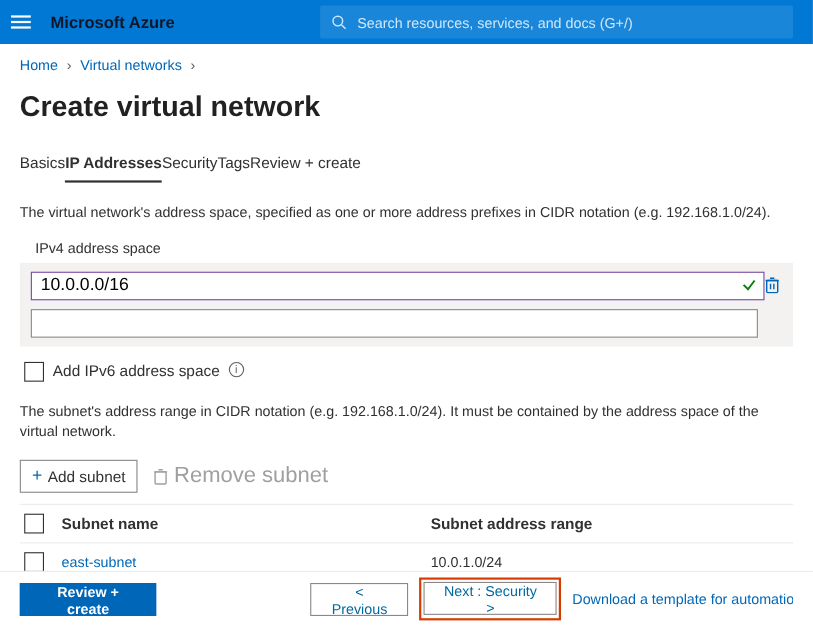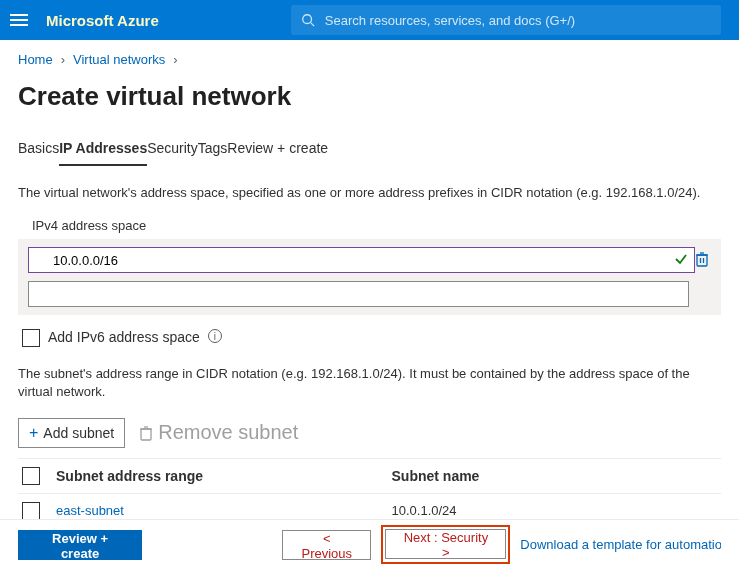--- a/index.html
+++ b/index.html
@@ -2,21 +2,21 @@
 <html><head>
 <meta charset="utf-8">
 <style>
   * { box-sizing: border-box; margin: 0; padding: 0; font-family: "Segoe UI", Arial, sans-serif; }
   body { width: 739px; height: 569px; overflow: hidden; background: #fff; font-size: 13px; color: #323130; }
 
   
   .top-header { height: 40px; background: #0078d4; display: flex; align-items: center; padding: 0 10px; gap: 16px; }
   .hamburger { width: 20px; height: 20px; display: flex; flex-direction: column; justify-content: center; gap: 3px; cursor: pointer; }
   .hamburger span { height: 2px; background: #fff; width: 18px; }
-  .brand { color: #fef9c3; font-weight: 600; font-size: 15px; }
+  .brand { color: #0f172a; font-weight: 600; font-size: 15px; }
   .search-wrap { flex: 0 0 430px; margin-left: 116px; position: relative; }
   .search-wrap svg { position: absolute; left: 10px; top: 50%; transform: translateY(-50%); }
   .search-input { width: 100%; height: 30px; background: #1986d9; border: none; border-radius: 2px; padding: 0 10px 0 34px; color: #fff; font-size: 13px; }
   .search-input::placeholder { color: #d0e7f7; }
 
   
   .content { padding: 12px 18px; }
 
   
   .breadcrumb { display: flex; align-items: flex-end; gap: 8px; font-size: 13px; margin-bottom: 14px; }
@@ -34,21 +34,21 @@
   
   .para { font-size: 13px; color: #323130; margin-bottom: 16px; line-height: 1.4; }
 
   
   .field-label { font-size: 13px; margin-bottom: 6px; margin-left: 14px; }
 
   
   .addr-wrap { background: #f3f2f1; padding: 8px 10px; margin-bottom: 12px; }
   .addr-row { display: flex; align-items: center; gap: 6px; margin-bottom: 8px; }
   .addr-row:last-child { margin-bottom: 0; }
-  .addr-input { flex: 1; height: 26px; border: 1px solid #8a8886; padding: 0 24px; font-size: 13px; background: #fff; }
+  .addr-input { flex: 1; height: 26px; border: 1px solid #8a8886; padding: 0 8px; font-size: 16px; background: #fff; }
   .addr-row.valid .addr-input { border: 1px solid #7345a0; }
   .addr-row.valid .checkmark { position: relative; margin-left: -28px; }
   .delete-icon { width: 16px; height: 18px; cursor: pointer; }
   .delete-icon.disabled { cursor: default; opacity: 0.0; }
 
   
   .ipv6-row { display: flex; align-items: flex-start; gap: 8px; margin: 14px 0 18px 4px; font-size: 14px; }
   .checkbox { width: 18px; height: 18px; border: 1px solid #323130; background: #fff; cursor: pointer; }
   .info-icon { width: 14px; height: 14px; display: inline-flex; align-items: center; justify-content: center; border: 1px solid #605e5c; border-radius: 50%; font-size: 10px; color: #605e5c; }
 
@@ -64,21 +64,21 @@
   .subnet-header { border-top: 1px solid #edebe9; border-bottom: 1px solid #edebe9; }
   .subnet-header .col { font-weight: 600; font-size: 14px; }
   .subnet-row { border-bottom: 1px solid #edebe9; }
   .col-check { width: 24px; }
   .col-name { flex: 1; }
   .col-range { flex: 1; }
   .subnet-name-link { color: #0067b8; cursor: pointer; }
 
   
   .footer { position: absolute; bottom: 0; left: 0; right: 0; height: 50px; background: #fff; border-top: 1px solid #edebe9; display: flex; align-items: center; padding: 0 18px; gap: 10px; }
-  .btn { height: 30px; padding: 0 14px; font-size: 13px; cursor: pointer; border: 1px solid #8a8886; background: #fff; color: #b91c1c; }
+  .btn { height: 30px; padding: 0 14px; font-size: 13px; cursor: pointer; border: 1px solid #8a8886; background: #fff; color: #0369a1; }
   .btn.primary { background: #0067b8; border-color: #0067b8; color: #fff; font-weight: 600; }
   .footer .spacer { flex: 0 0 120px; }
   .next-highlight { border: 2px solid #d83b01; padding: 2px; }
   .download-link { margin-left: auto; color: #0067b8; font-size: 13px; cursor: pointer; white-space: nowrap; overflow: hidden; }
 </style>
 </head>
 <body>
 
 <div class="top-header">
   <div class="hamburger">
@@ -169,22 +169,22 @@
         </svg>
       <span>Remove subnet</span>
     </div>
   </div>
 
   <div class="subnet-table">
     <div class="subnet-header">
       <div class="col-check">
           <div class="checkbox"></div>
         </div>
+      <div class="col col-name">Subnet name</div>
       <div class="col col-range">Subnet address range</div>
-      <div class="col col-name">Subnet name</div>
     </div>
     <div class="subnet-row">
       <div class="col-check">
           <div class="checkbox"></div>
         </div>
       <div class="col-name"><span class="subnet-name-link">east-subnet</span></div>
       <div class="col-range">10.0.1.0/24</div>
     </div>
   </div>
 </div>

